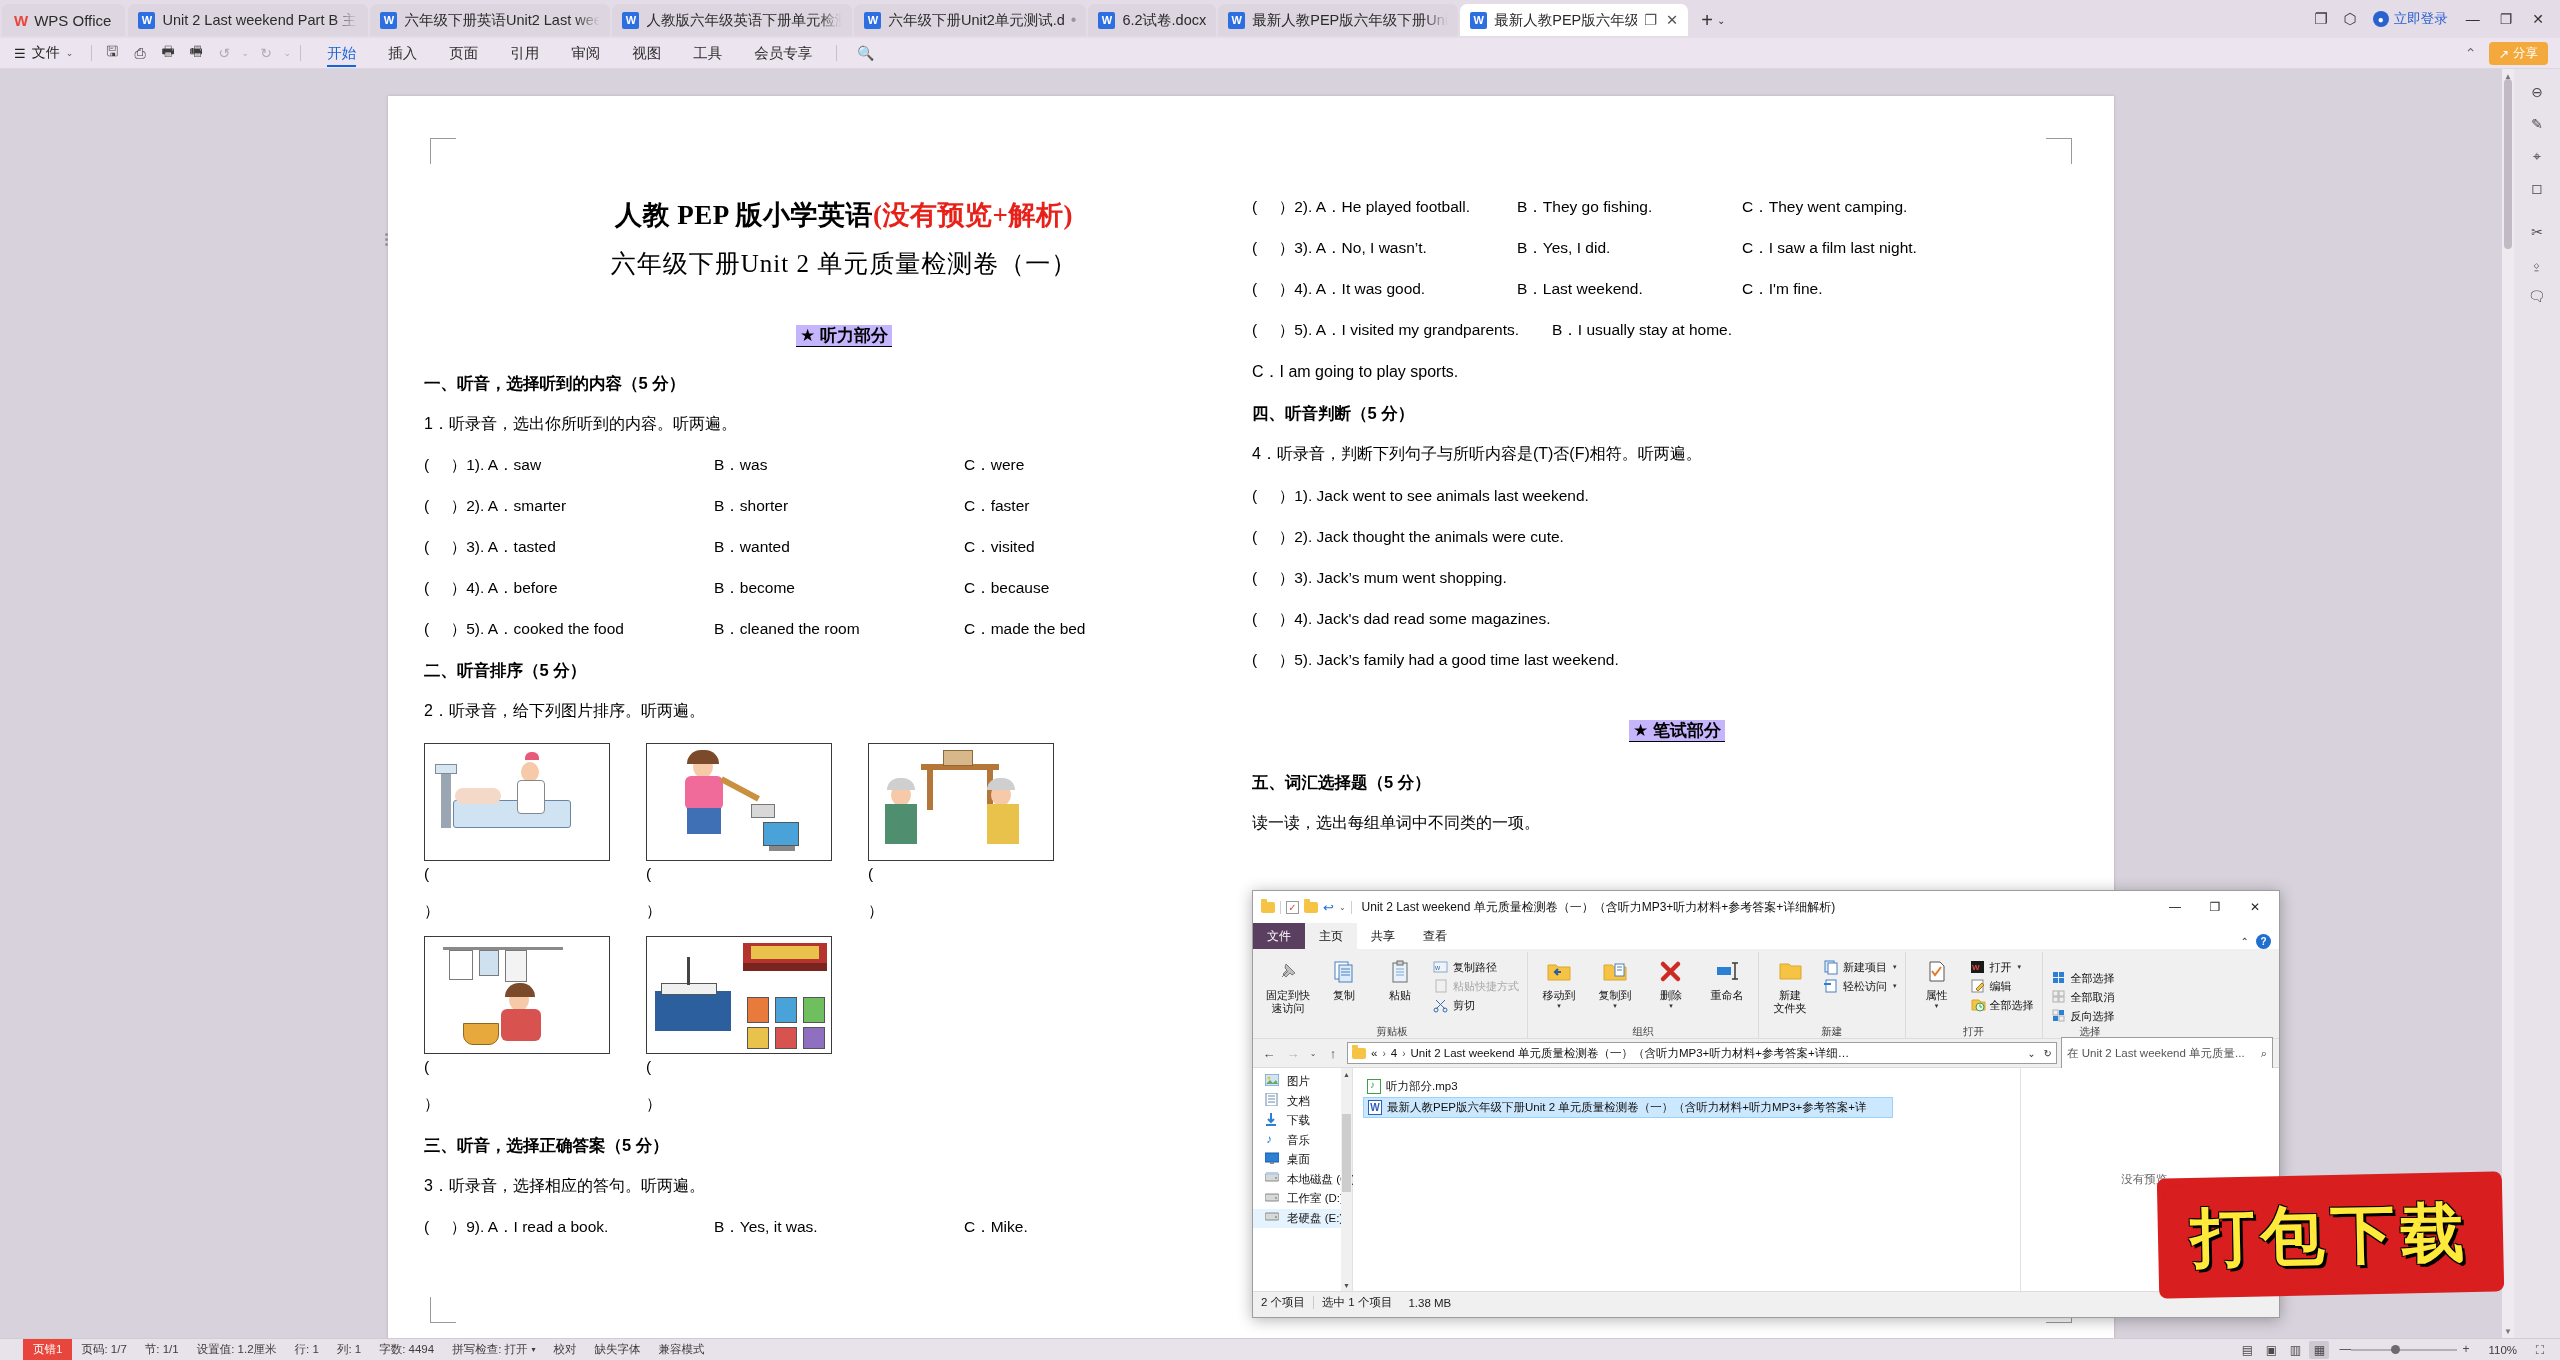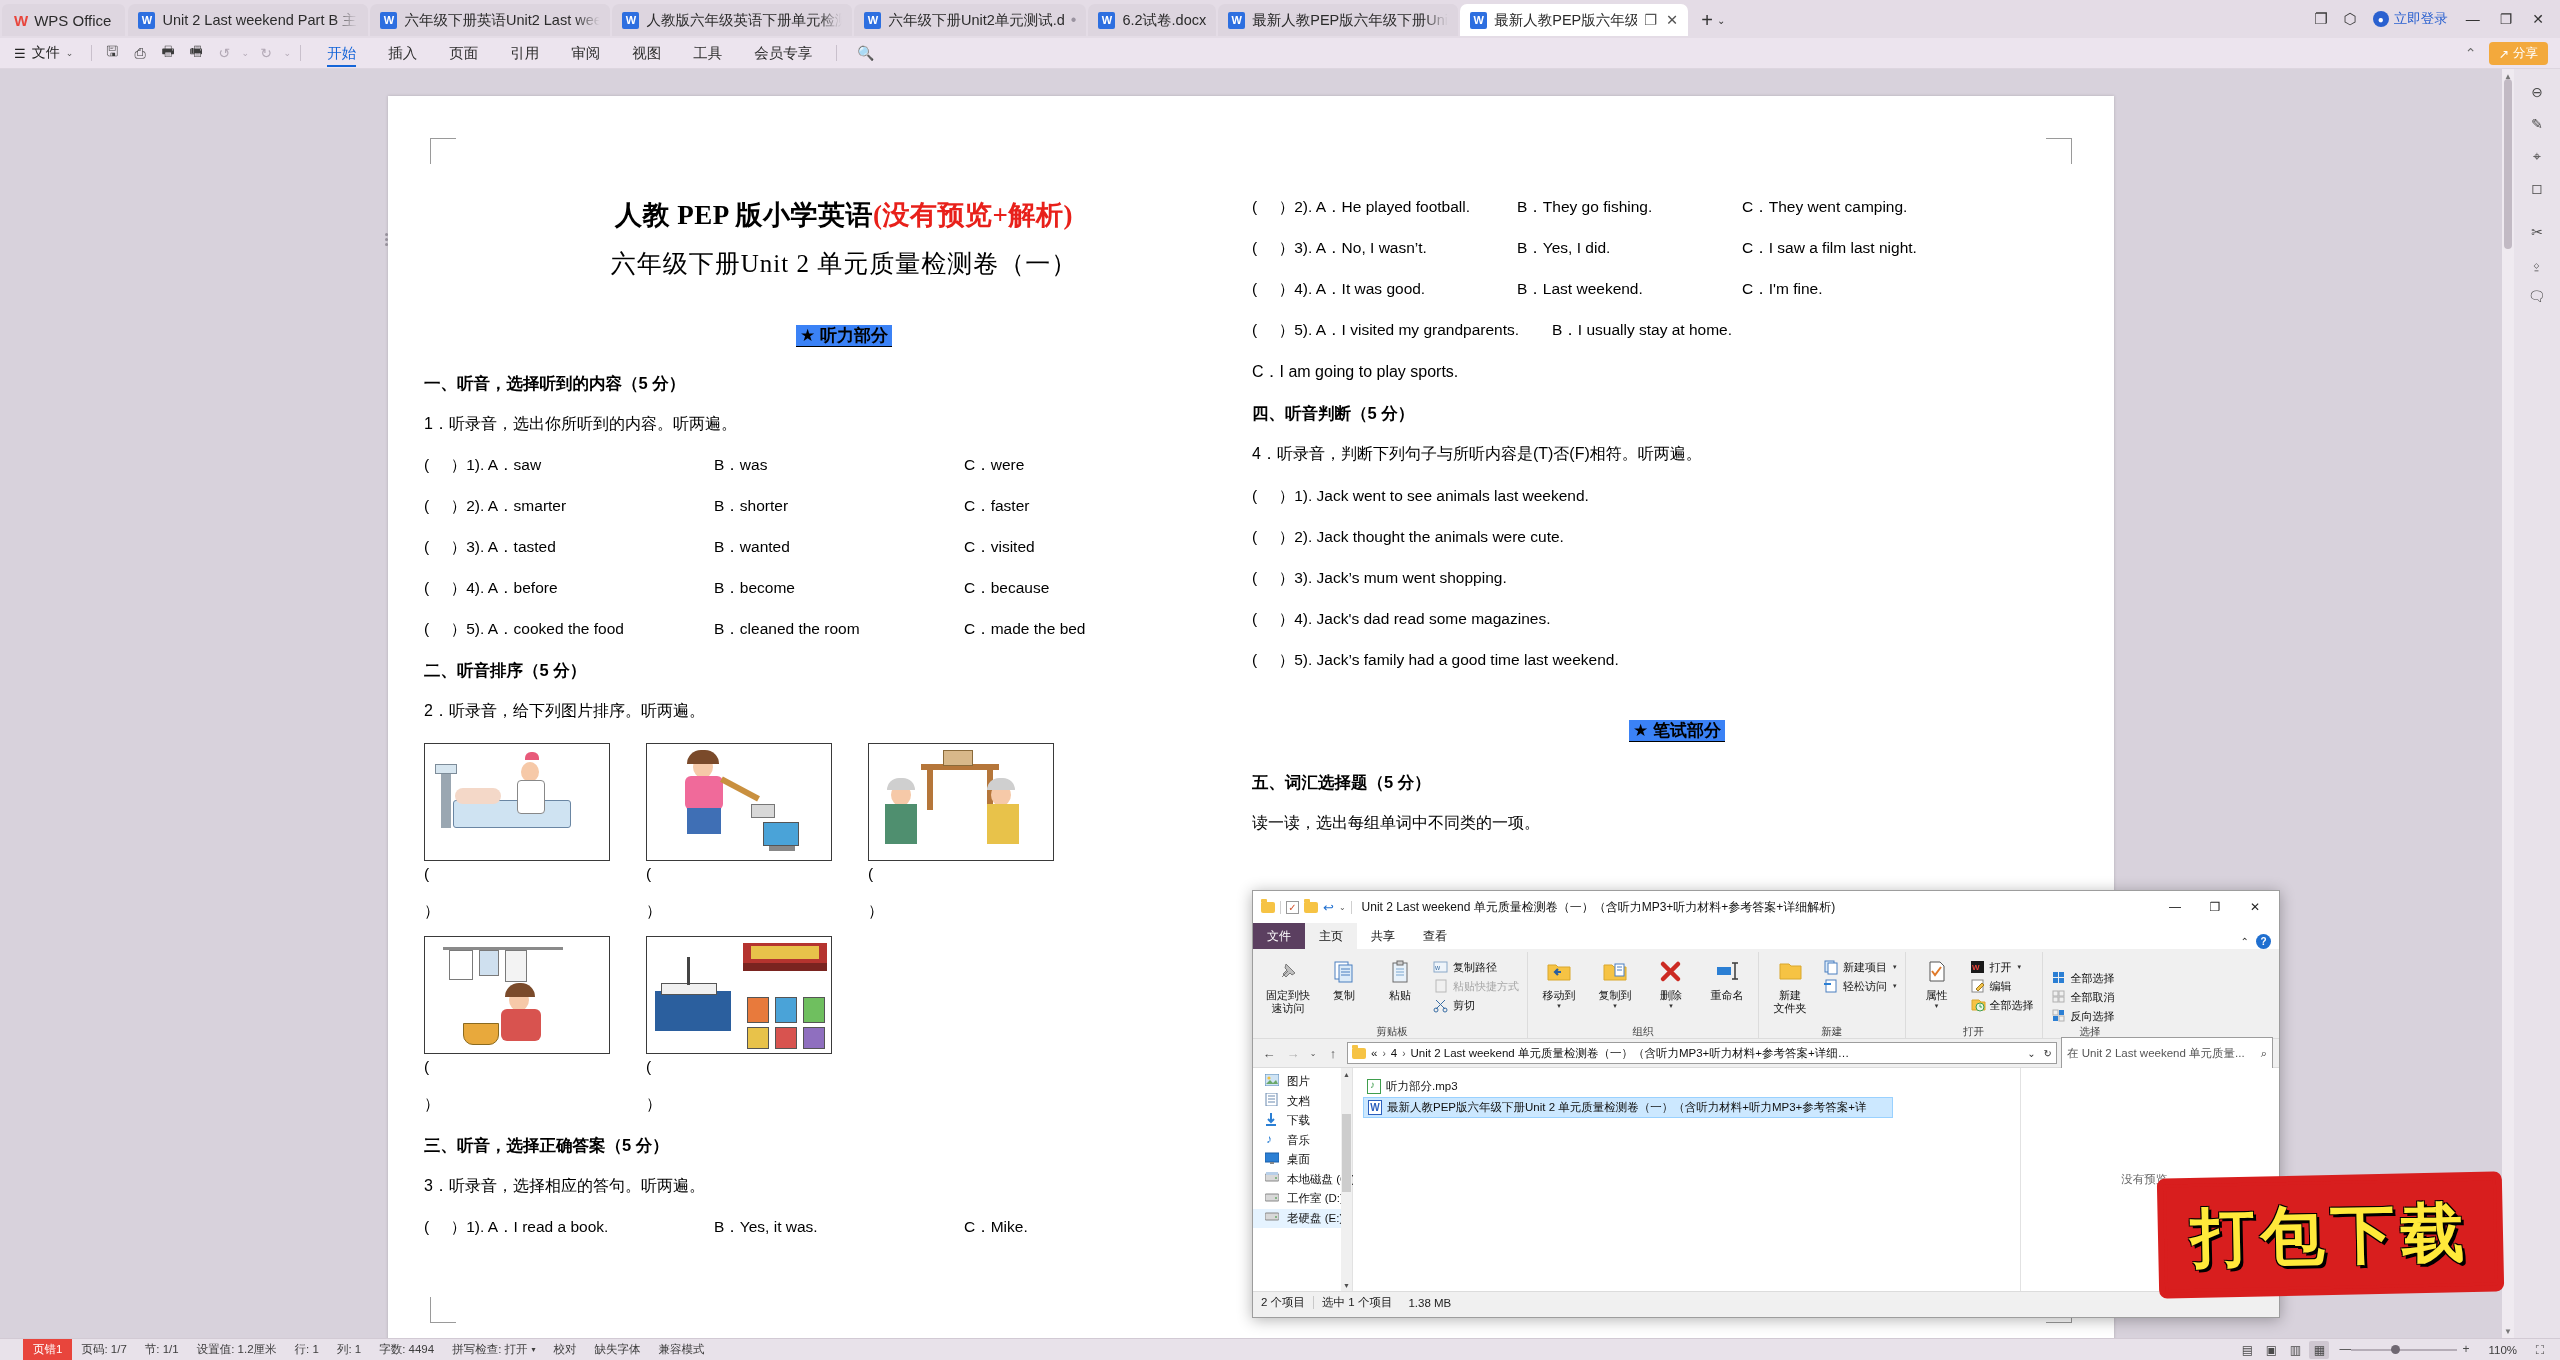--- a/index.html
+++ b/index.html
@@ -122,21 +122,21 @@
   }
   .t-title1 .red { color: #e8201a; }
   .t-title2 {
     text-align: center; font-family: "Liberation Serif", "DejaVu Serif", serif;
     font-size: 25px; color: #000; letter-spacing: 1px;
   }
   .sect-banner {
     text-align: center; margin: 44px 0 26px 0;
   }
   .sect-banner span {
-    background: #3b82f6; font-weight: bold; font-size: 17px;
+    background: #c4b5fd; font-weight: bold; font-size: 17px;
     padding: 1px 4px; border-bottom: 1.5px solid #000; color: #000;
   }
   .hsub { font-weight: bold; font-size: 16.5px; margin: 20px 0 18px; color:#000; }
   .pline { font-size: 16px; margin: 0 0 20px; color: #000; line-height: 1.4; }
   .qrow { font-size: 15.5px; margin: 0 0 20px; color: #000; display: flex; }
   .qrow .pre { white-space: pre; }
   .opt { display: inline-block; }
   .w290 { width: 290px; }
   .w250 { width: 250px; }
   .w265 { width: 265px; }
@@ -556,21 +556,21 @@
         </div>
         <div class="blankline">
           <span><span>(</span>&nbsp;&nbsp;&nbsp;&nbsp;&nbsp;&nbsp;<span>）</span></span>
           <span><span>(</span>&nbsp;&nbsp;&nbsp;&nbsp;&nbsp;&nbsp;<span>）</span></span>
         </div>
       </div>
 
       <div class="hsub">三、听音，选择正确答案（5 分）</div>
       <div class="pline">3．听录音，选择相应的答句。听两遍。</div>
       <div class="qrow">
-          <span class="opt w290"><span>(</span><span class="pre">     </span><span>）1). A．I read a book.</span></span>
+          <span class="opt w290"><span>(</span><span class="pre">     </span><span>）9). A．I read a book.</span></span>
           <span class="opt w250">B．Yes, it was.</span>
           <span class="opt">C．Mike.</span>
         </div>
     </div>
 
     <div class="doccol colR">
       <div class="qrow" style="margin-top:0;">
           <span class="opt w265"><span>(</span><span class="pre">     </span><span>）2). A．He played football.</span></span>
           <span class="opt w225">B．They go fishing.</span>
           <span class="opt">C．They went camping.</span>

